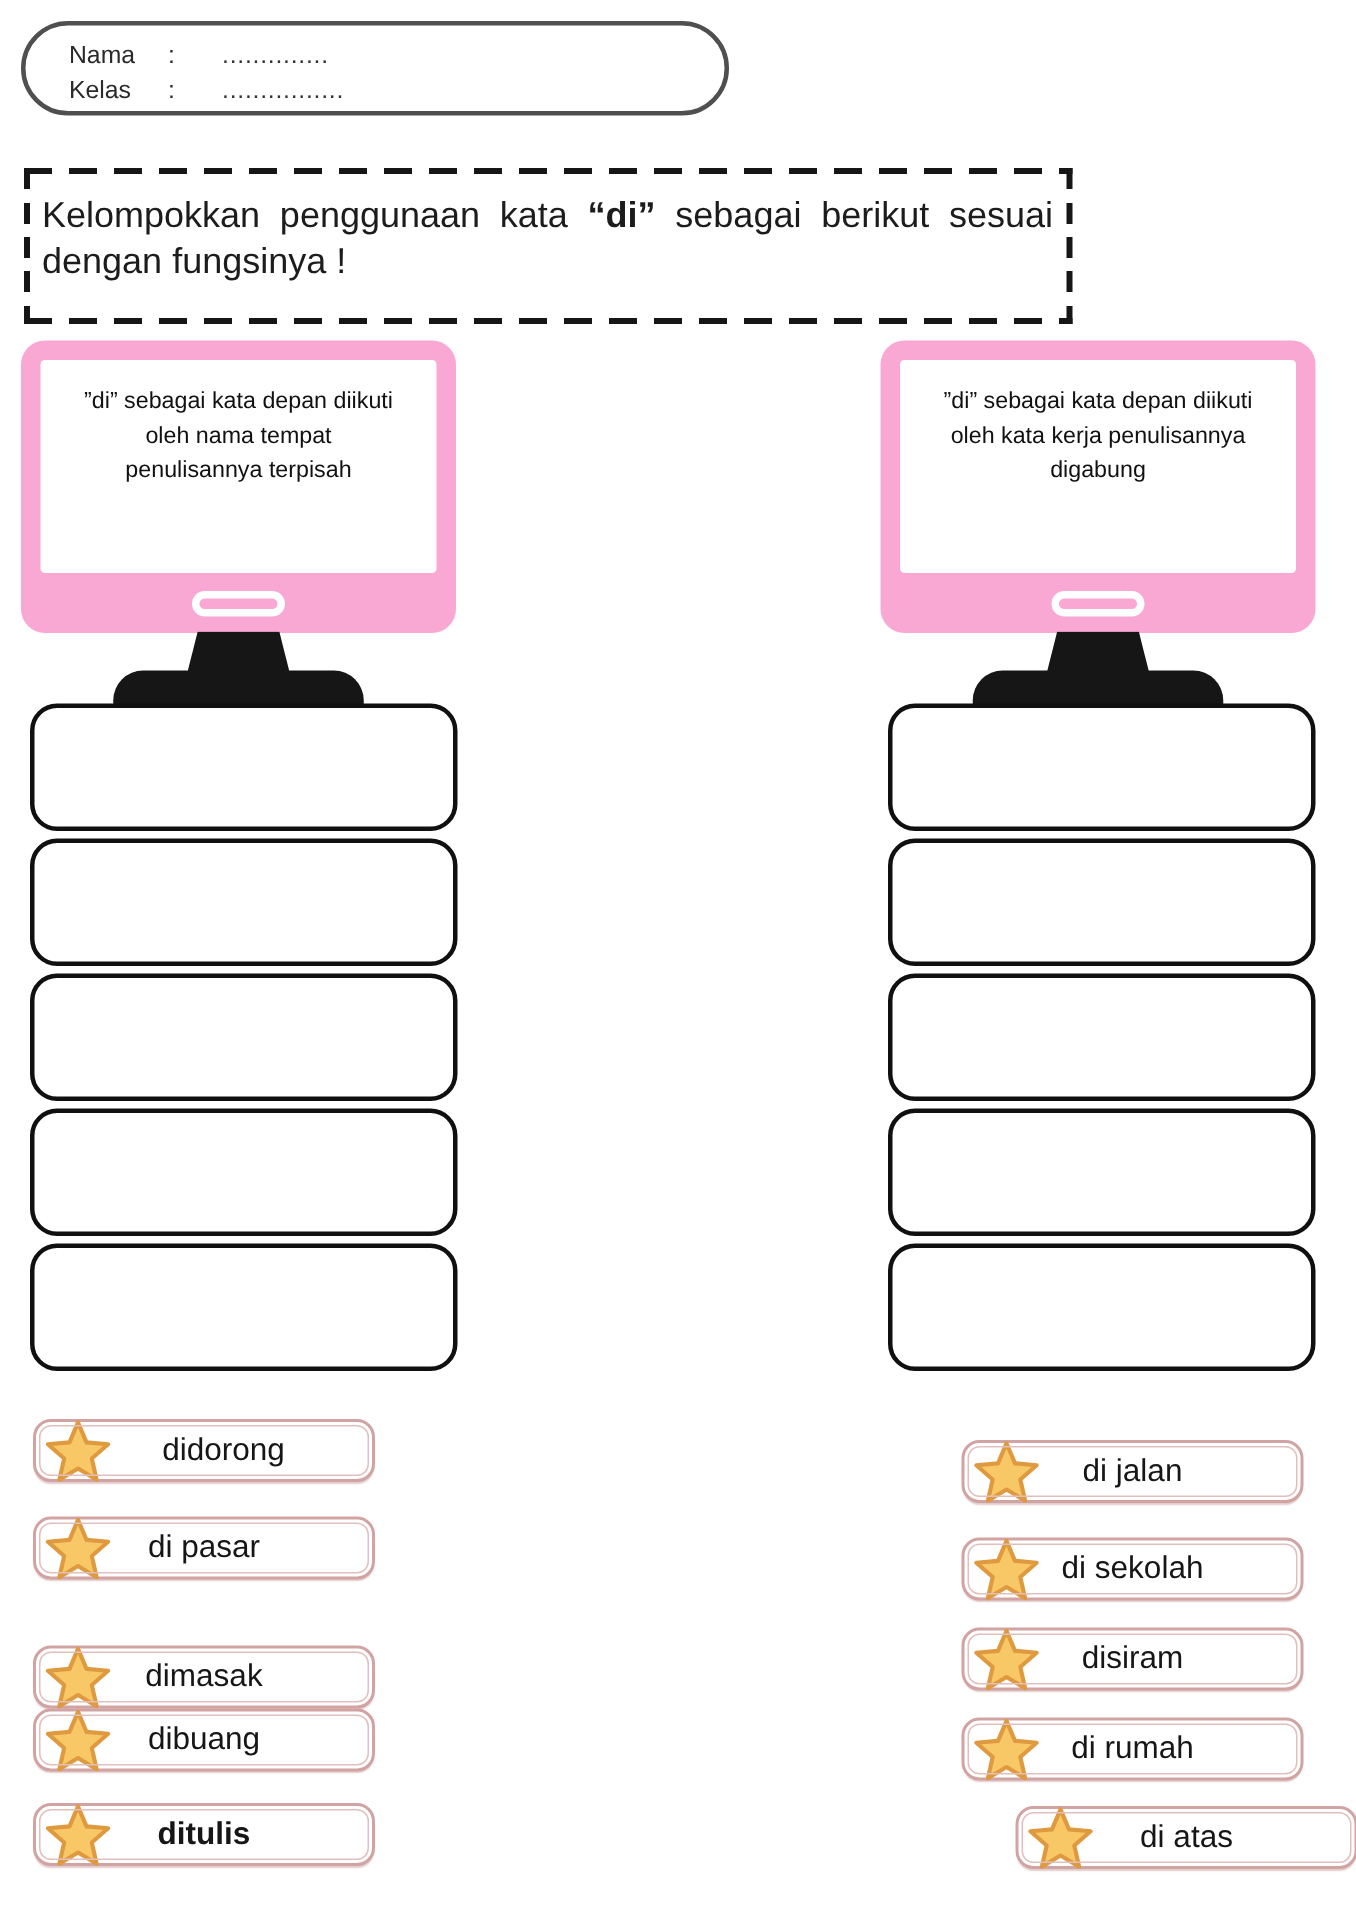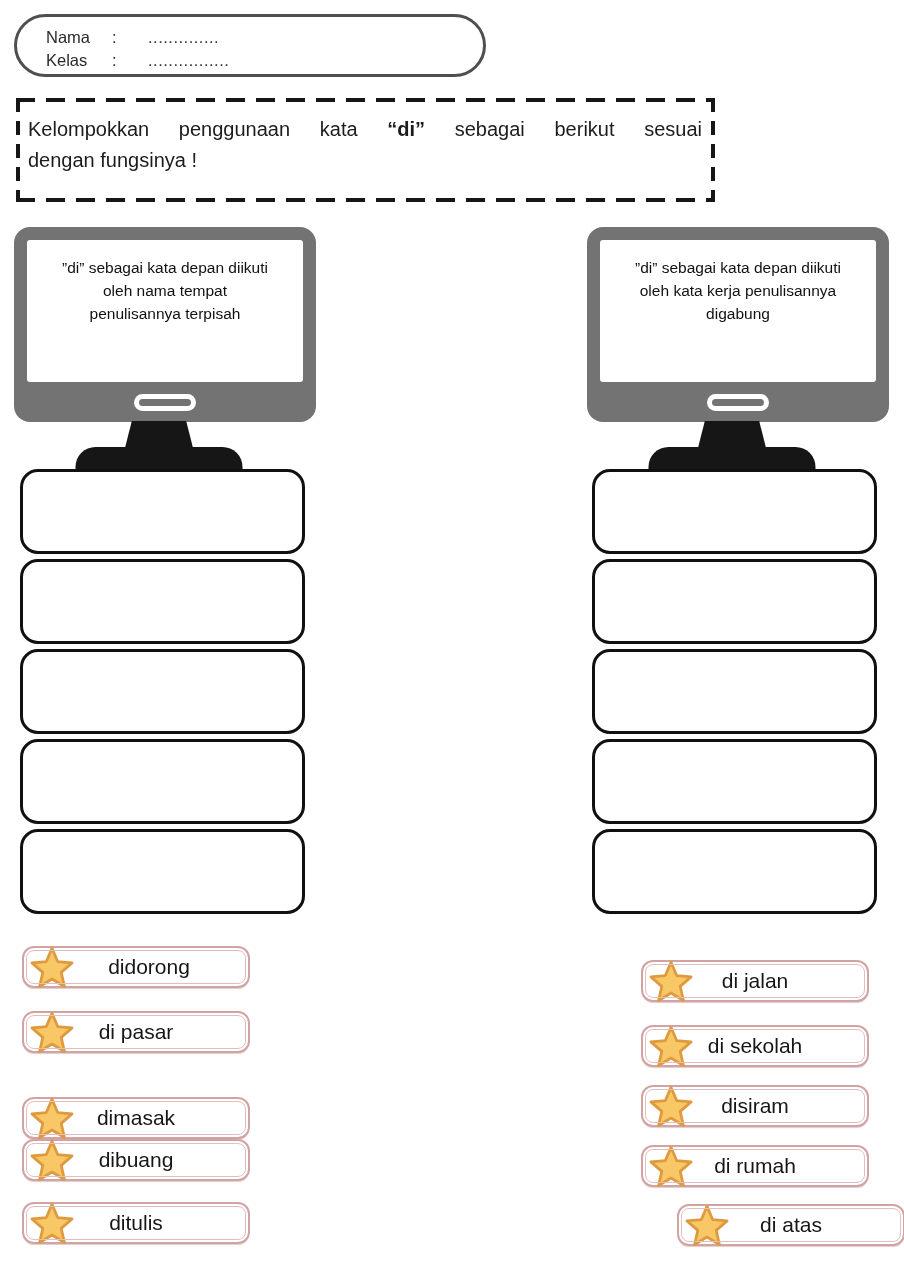--- a/index.html
+++ b/index.html
@@ -14,41 +14,41 @@
     box-sizing:border-box;border:3px solid #4f4f4f;border-radius:32px;
     padding:9px 0 14px 29px;background:#fff;
   }
   .name-row{display:flex;line-height:23px;font-size:16.5px;color:#2a2a2a;}
   .name-row .lbl{width:66px;}
   .name-row .col{width:36px;}
   .name-row .dots{color:#333;letter-spacing:.5px;}
 
   
   .instruction-box{
-    position:absolute;left:16px;top:98px;width:699px;height:104px;
+    position:absolute;left:16px;top:112px;width:699px;height:104px;
     box-sizing:border-box;padding:16px 13px 0 12px;
-    font-size:20px;line-height:31px;color:#1c1c1c;
+    font-size:24px;line-height:31px;color:#1c1c1c;
     background-image:
       repeating-linear-gradient(90deg,#161616 0 19px,transparent 19px 30px),
       repeating-linear-gradient(90deg,#161616 0 19px,transparent 19px 30px),
       repeating-linear-gradient(180deg,#161616 0 14px,transparent 14px 23px),
       repeating-linear-gradient(180deg,#161616 0 14px,transparent 14px 23px);
     background-size:100% 4px,100% 4px,4px 100%,4px 100%;
     background-position:0 0,0 100%,0 0,100% 0;
     background-repeat:no-repeat;
   }
   .instr-line1{text-align:justify;text-align-last:justify;}
 
   
   .monitor-unit{position:absolute;top:227px;width:290px;height:262px;z-index:0;}
   #monitor-left{left:14px;}
   #monitor-right{left:587px;}
   .monitor-frame{
     position:absolute;left:0;top:0;width:290px;height:195px;
-    background:#737373;border-radius:16px;padding-left:12px;
+    background:#f9a8d4;border-radius:16px;
   }
   .monitor-screen{
     position:absolute;left:13px;right:13px;top:13px;bottom:40px;
     background:#ffffff;border-radius:3px;
   }
   .screen-text{
     width:218px;margin:16px auto 0;
     font-size:15.5px;line-height:23px;text-align:center;color:#111;
   }
   .screen-text b{font-weight:normal;}
@@ -85,21 +85,21 @@
     box-shadow:0 2px 1px -1px rgba(190,140,140,.45);
   }
   .chip::after{
     content:"";position:absolute;inset:2px;border:1px solid #e2bfbf;
     border-radius:8px;pointer-events:none;
   }
   #chips-left .chip:nth-of-type(1){top:0;padding-left:26px;}
   #chips-left .chip:nth-of-type(2){top:65px;}
   #chips-left .chip:nth-of-type(3){top:128px;margin-top:23px;}
   #chips-left .chip:nth-of-type(4){top:193px;}
-  #chips-left .chip:nth-of-type(5){top:256px;}
+  #chips-left .chip:nth-of-type(5){top:256px;font-weight:bold;}
   #chips-right .chip:nth-of-type(1){top:0;}
   #chips-right .chip:nth-of-type(2){top:65px;}
   #chips-right .chip:nth-of-type(3){top:125px;}
   #chips-right .chip:nth-of-type(4){top:185px;}
   #chips-right .chip:nth-of-type(5){top:244px;margin-left:36px;}
   .chip .star{position:absolute;left:5px;top:-3px;width:46px;height:46px;overflow:visible;}
   .chip .label{
     display:block;width:100%;text-align:center;line-height:37px;
     font-size:21px;color:#161616;
   }

